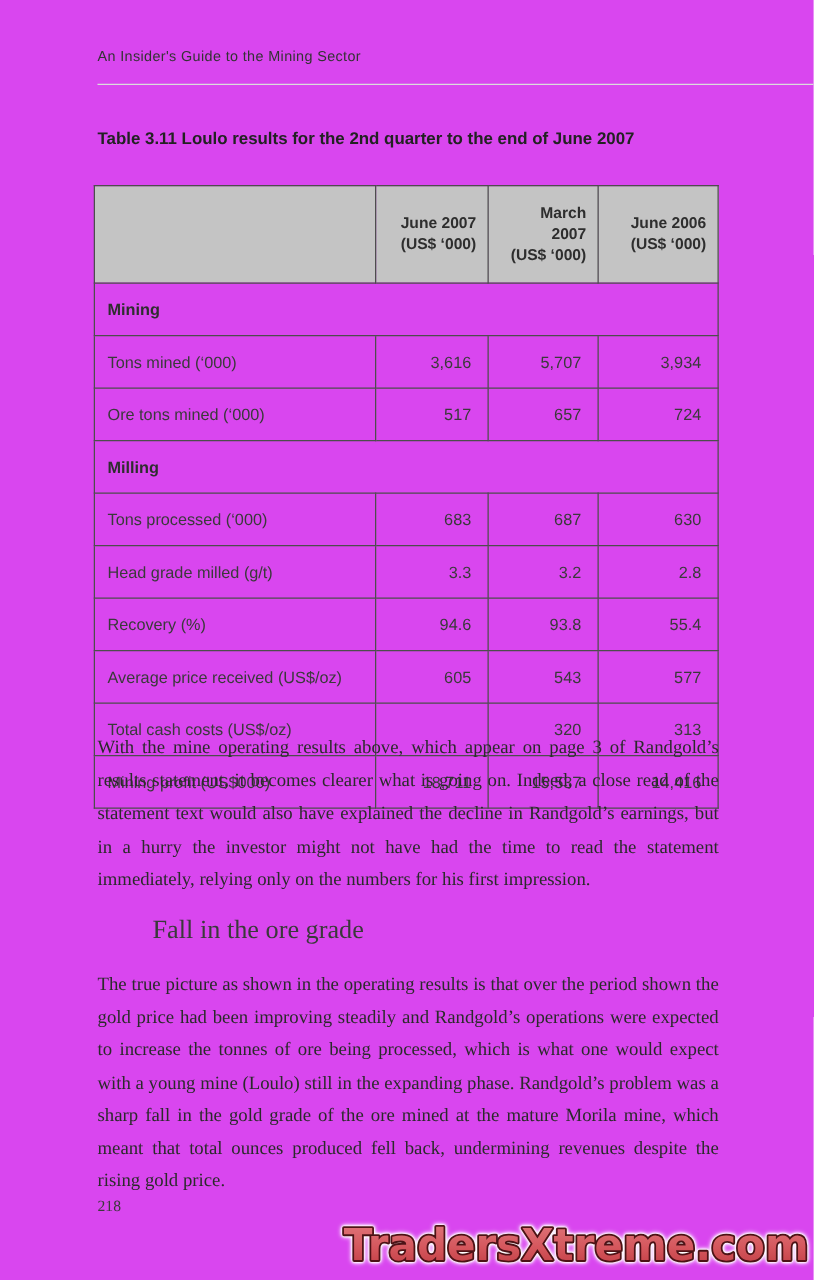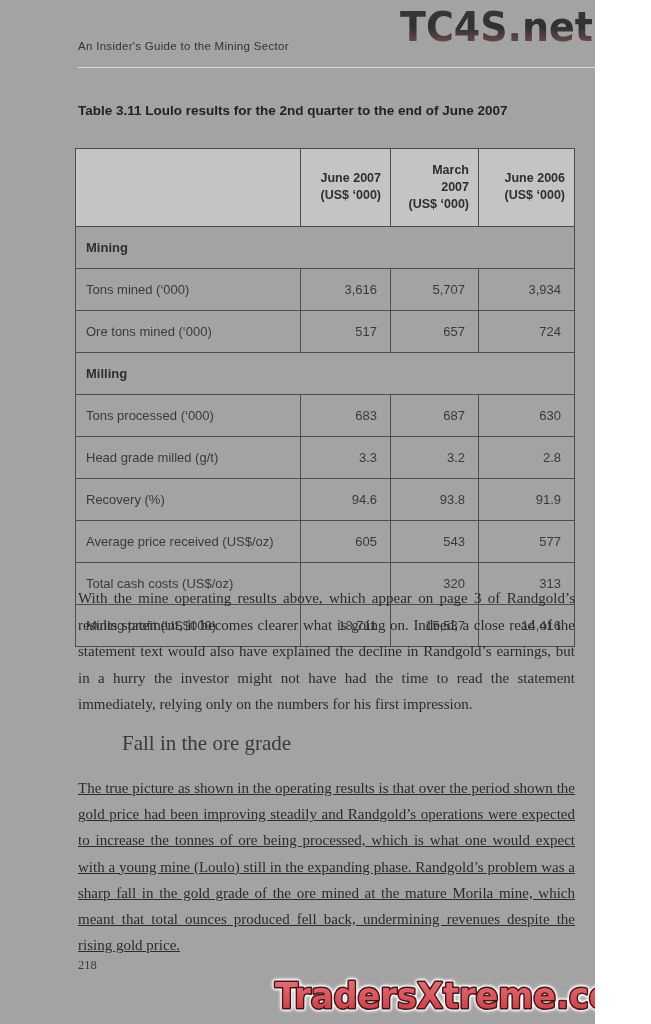--- a/index.html
+++ b/index.html
@@ -1,19 +1,19 @@
 <!DOCTYPE html>
 <html><head>
 <meta charset="utf-8">
 <style>
   html,body{margin:0;padding:0;background:#ffffff;}
   .page{
     position:relative;
-    width:595px;height:1024px;
-    background:#a3a3a3;
+    width:651px;height:1024px;
+    background:#d946ef;
     overflow:hidden;
     font-family:"Liberation Serif", serif;
     color:#2b2b2b;
   }
   
   .running-header{
     position:absolute;left:78px;top:40px;
     font-family:"Liberation Sans", sans-serif;
     font-size:11.5px;color:#333;letter-spacing:.3px;
   }
@@ -57,21 +57,21 @@
   .results-table td.section{
     padding-left:10px;font-weight:bold;color:#2e2e2e;
   }
   
   .body-par{
     position:absolute;left:78px;width:497px;
     font-size:15px;line-height:26.5px;
     text-align:justify;color:#2b2b2b;
   }
   .par1{top:585px;}
-  .par2{top:775px;height:188px;line-height:26.2px;text-decoration:underline;}
+  .par2{top:775px;height:188px;line-height:26.2px;}
   .sub-heading{
     position:absolute;left:78px;top:731px;
     font-size:21px;color:#3a3a3a;margin-left:44px;
   }
   .page-number{
     position:absolute;left:78px;top:958px;
     font-size:12.5px;color:#3a3a3a;
   }
   
   .wm{position:absolute;pointer-events:none;}
@@ -81,32 +81,20 @@
     filter:drop-shadow(0 0 1px #fff) drop-shadow(0 0 1px #fff) drop-shadow(0 0 1.5px #ffffff);}
 </style>
 </head>
 <body>
 
 <div class="page">
 
   <div class="running-header">An Insider's Guide to the Mining Sector</div>
   <div class="header-rule"></div>
 
-  <div class="wm wm-tc4s">
-    <svg width="200" height="48" xmlns="http://www.w3.org/2000/svg">
-      <defs>
-        <linearGradient id="tcgrad" x1="0" y1="0" x2="0" y2="1">
-          <stop offset="0%" stop-color="#3a3a3a"></stop>
-          <stop offset="50%" stop-color="#303030"></stop>
-          <stop offset="100%" stop-color="#8a5757"></stop>
-        </linearGradient>
-      </defs>
-      <text x="198" y="39" text-anchor="end" font-family="DejaVu Sans, sans-serif" font-size="41" font-weight="bold" textLength="193" lengthAdjust="spacingAndGlyphs" fill="url(#tcgrad)">TC4S.net</text>
-    </svg>
-  </div>
 
   <div class="table-title">Table 3.11 Loulo results for the 2nd quarter to the end of June 2007</div>
 
   <table class="results-table">
     <colgroup>
         <col class="c0">
         <col class="c1">
         <col class="c2">
         <col class="c3">
       </colgroup>
@@ -155,21 +143,21 @@
       <tr class="data-row">
         <td class="rowlabel">Head grade milled (g/t)</td>
         <td class="num">3.3</td>
         <td class="num">3.2</td>
         <td class="num">2.8</td>
       </tr>
       <tr class="data-row">
         <td class="rowlabel">Recovery (%)</td>
         <td class="num">94.6</td>
         <td class="num">93.8</td>
-        <td class="num">91.9</td>
+        <td class="num">55.4</td>
       </tr>
       <tr class="data-row">
         <td class="rowlabel">Average price received (US$/oz)</td>
         <td class="num">605</td>
         <td class="num">543</td>
         <td class="num">577</td>
       </tr>
       <tr class="data-row">
         <td class="rowlabel">Total cash costs (US$/oz)</td>
         <td class="num"></td>

